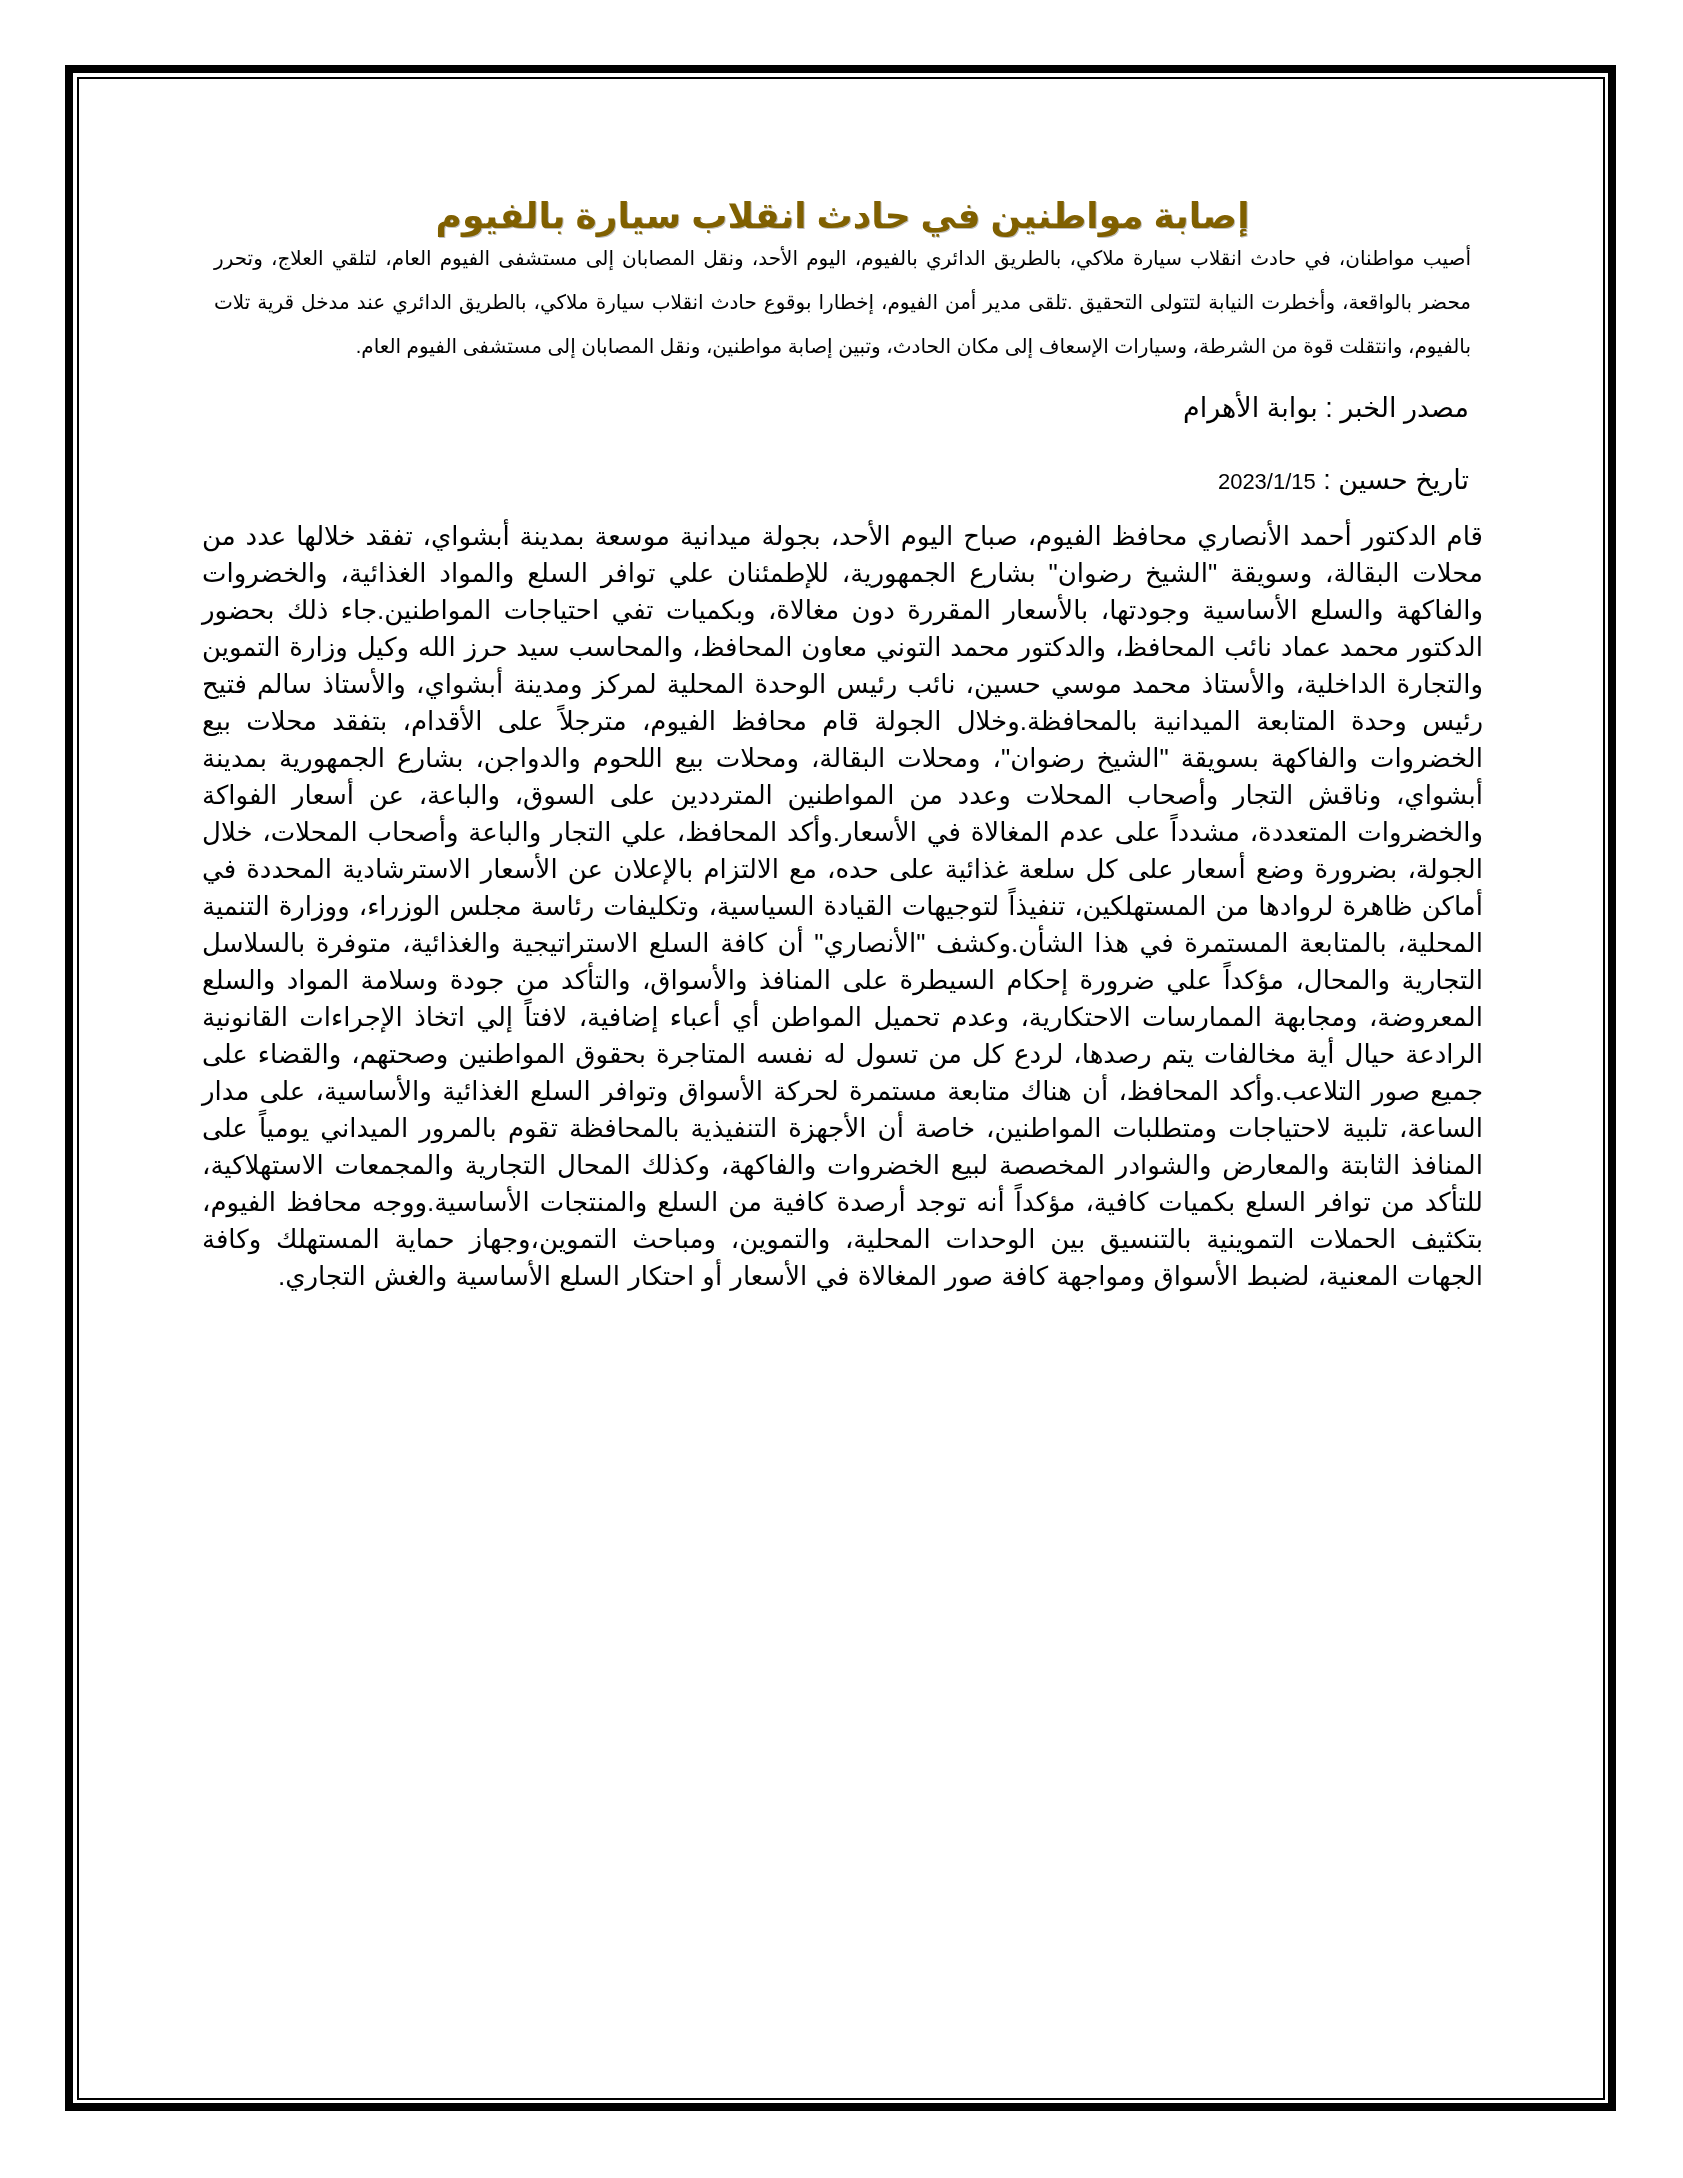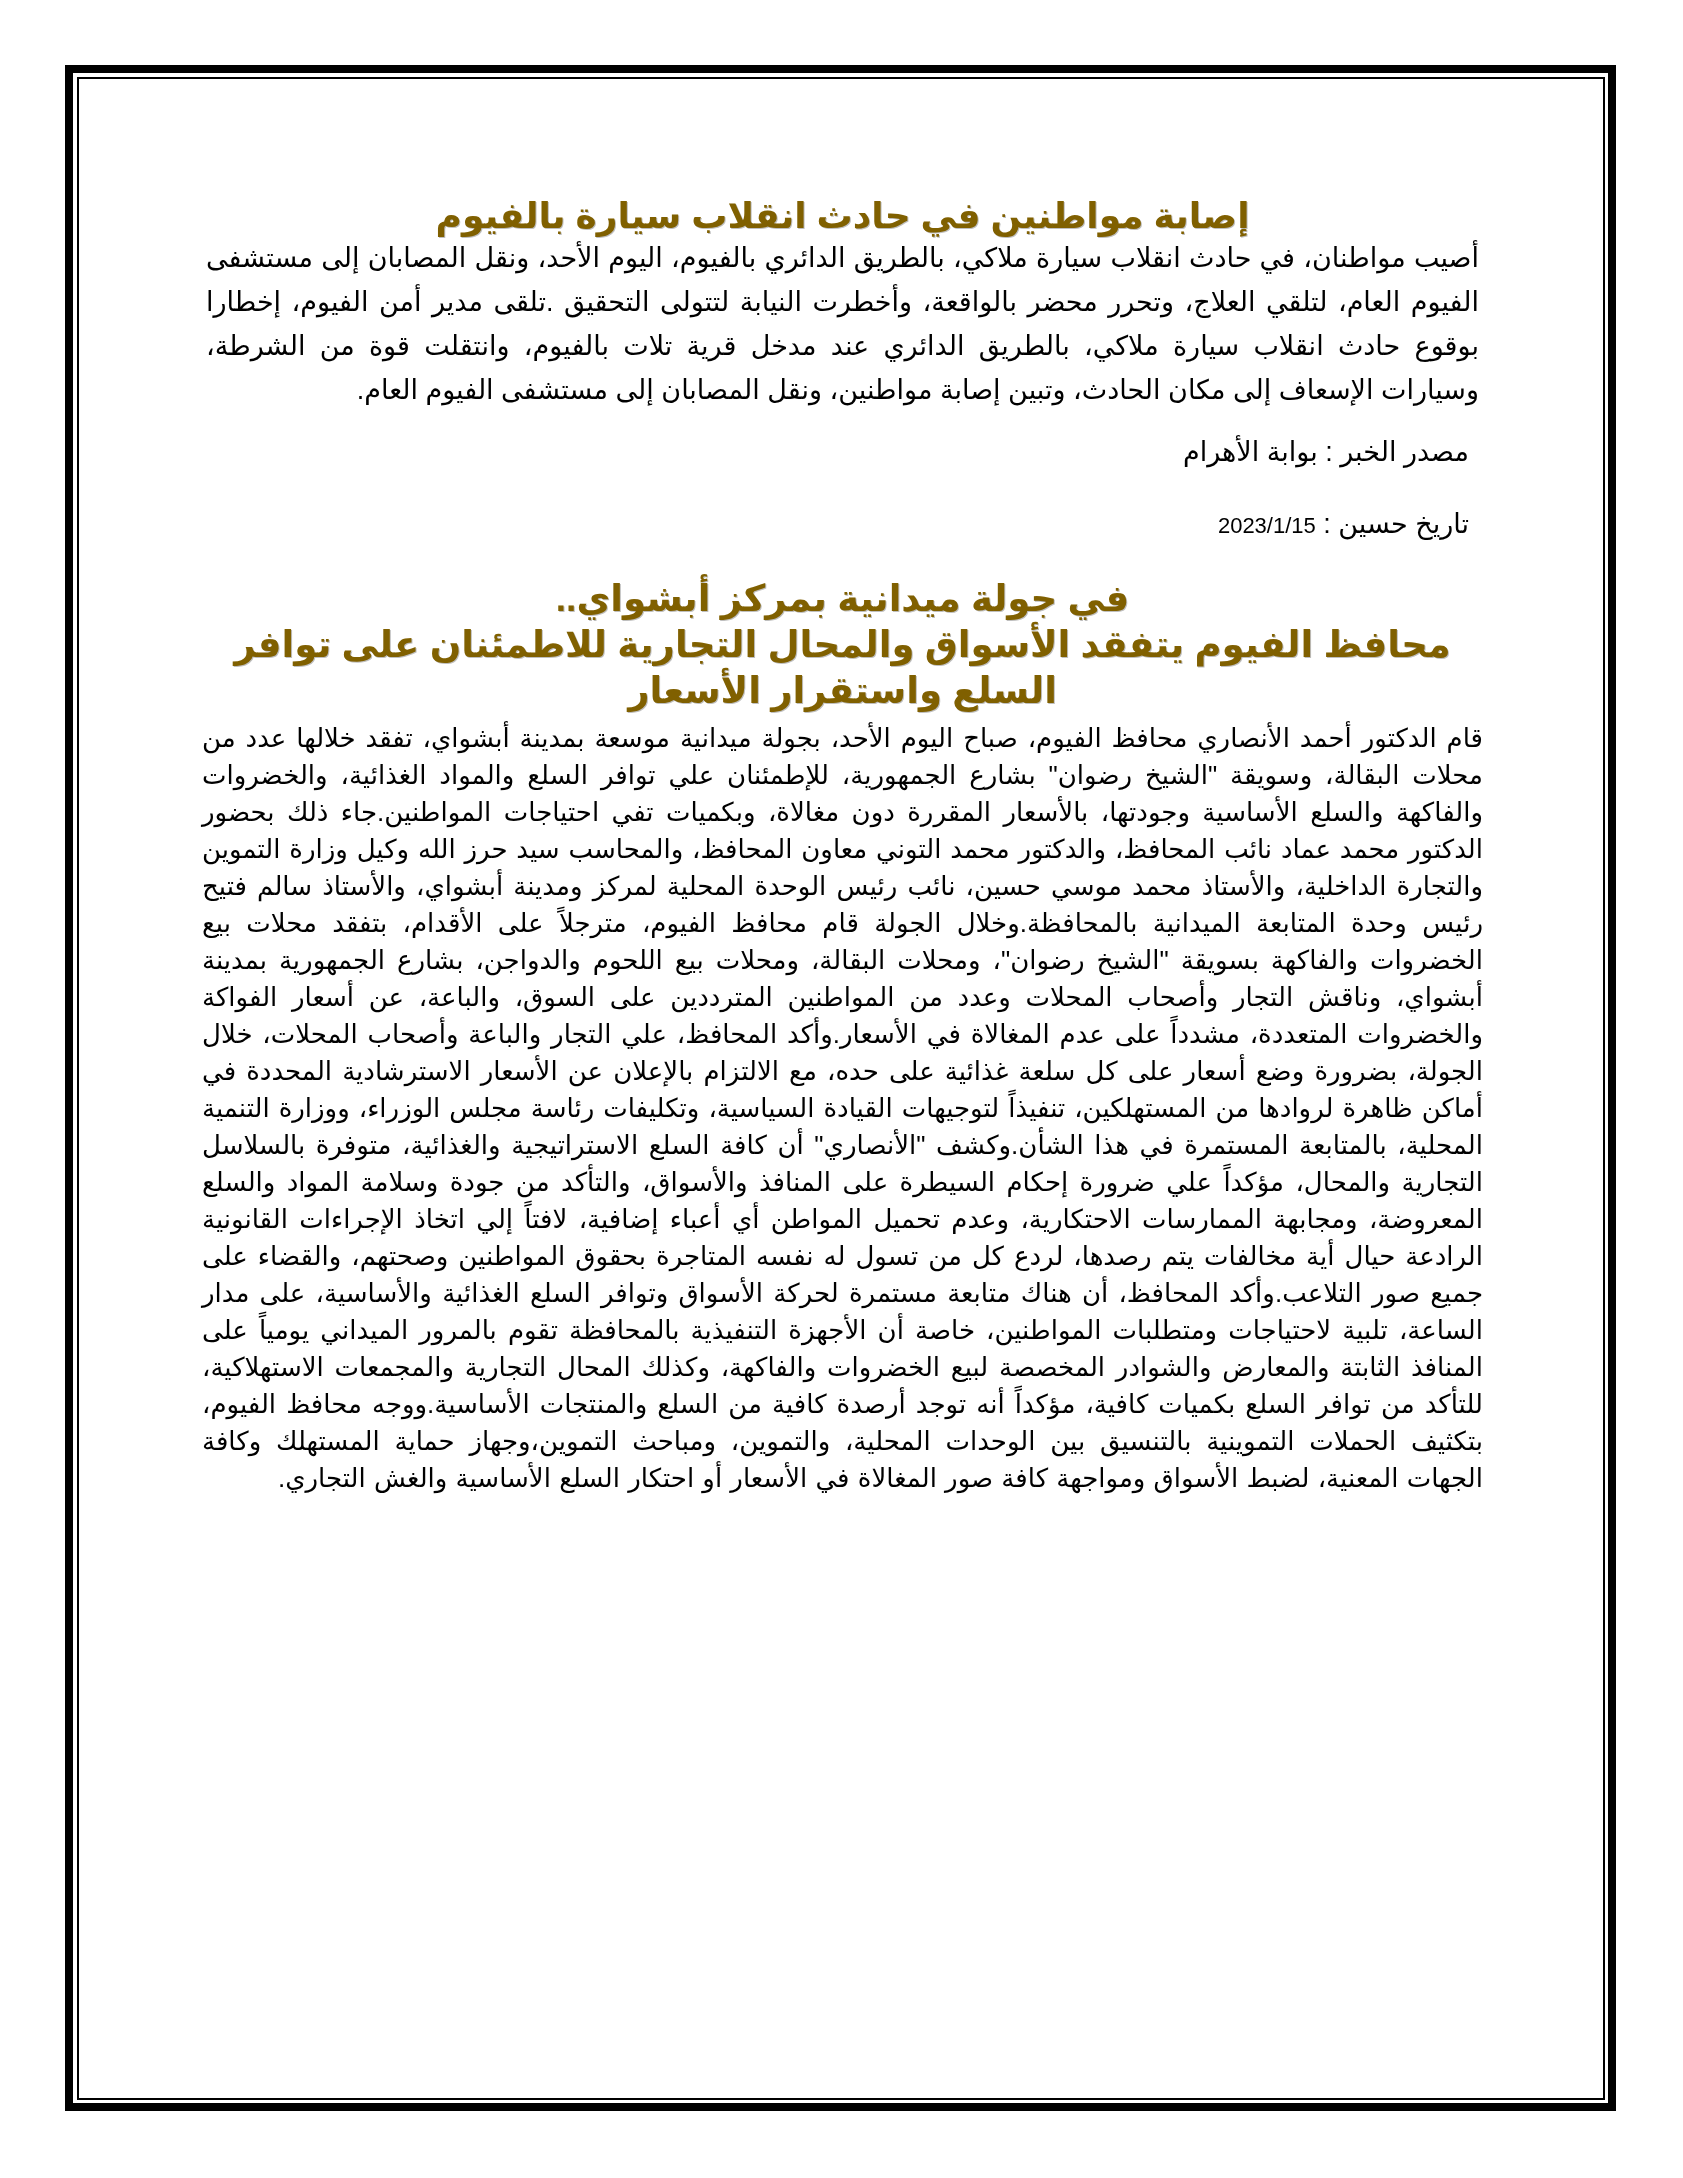--- a/index.html
+++ b/index.html
@@ -45,22 +45,22 @@
     text-align: center;
     font-weight: bold;
     font-size: 36px;
     line-height: 44px;
     text-shadow: 1px 1px 0 #bfbfbf;
   }
   .headline-1 {
     margin-top: 4px;
   }
   .body-1 {
-    margin: 8px;
-    font-size: 27px;
+    margin: 16px;
+    font-size: 20px;
     line-height: 44px;
     text-align: justify;
     text-align-last: right;
     margin-top: -2px;
   }
   .meta-line {
     margin: 18px;
     font-size: 27px;
     line-height: 36px;
     text-align: right;
@@ -102,21 +102,17 @@
     <p class="body-1" style="color: rgb(0, 0, 0);">أصيب مواطنان، في حادث انقلاب سيارة ملاكي، بالطريق الدائري بالفيوم، اليوم الأحد، ونقل المصابان إلى مستشفى الفيوم العام، لتلقي العلاج، وتحرر محضر بالواقعة، وأخطرت النيابة لتتولى التحقيق .تلقى مدير أمن الفيوم، إخطارا بوقوع حادث انقلاب سيارة ملاكي، بالطريق الدائري عند مدخل قرية تلات بالفيوم، وانتقلت قوة من الشرطة، وسيارات الإسعاف إلى مكان الحادث، وتبين إصابة مواطنين، ونقل المصابان إلى مستشفى الفيوم العام.</p>
     <p class="meta-line meta-source" style="color: rgb(0, 0, 0);">
       <span>مصدر الخبر : </span><span>بوابة الأهرام</span>
     </p>
     <p class="meta-line meta-date" style="color: rgb(0, 0, 0);">
       <span>تاريخ حسين : </span><span class="date-value">2023/1/15</span>
     </p>
   </section>
 
   <section>
-    <h1 class="headline headline-2" style="color: rgb(128, 96, 0);">
-      <span>في جولة ميدانية بمركز أبشواي..</span><br>
-      <span>محافظ الفيوم يتفقد الأسواق والمحال التجارية للاطمئنان على توافر السلع واستقرار الأسعار</span>
-    </h1>
     <p class="body-2" style="color: rgb(0, 0, 0);">قام الدكتور أحمد الأنصاري محافظ الفيوم، صباح اليوم الأحد، بجولة ميدانية موسعة بمدينة أبشواي، تفقد خلالها عدد من محلات البقالة، وسويقة "الشيخ رضوان" بشارع الجمهورية، للإطمئنان علي توافر السلع والمواد الغذائية، والخضروات والفاكهة والسلع الأساسية وجودتها، بالأسعار المقررة دون مغالاة، وبكميات تفي احتياجات المواطنين.جاء ذلك بحضور الدكتور محمد عماد نائب المحافظ، والدكتور محمد التوني معاون المحافظ، والمحاسب سيد حرز الله وكيل وزارة التموين والتجارة الداخلية، والأستاذ محمد موسي حسين، نائب رئيس الوحدة المحلية لمركز ومدينة أبشواي، والأستاذ سالم فتيح رئيس وحدة المتابعة الميدانية بالمحافظة.وخلال الجولة قام محافظ الفيوم، مترجلاً على الأقدام، بتفقد محلات بيع الخضروات والفاكهة بسويقة "الشيخ رضوان"، ومحلات البقالة، ومحلات بيع اللحوم والدواجن، بشارع الجمهورية بمدينة أبشواي، وناقش التجار وأصحاب المحلات وعدد من المواطنين المترددين على السوق، والباعة، عن أسعار الفواكة والخضروات المتعددة، مشدداً على عدم المغالاة في الأسعار.وأكد المحافظ، علي التجار والباعة وأصحاب المحلات، خلال الجولة، بضرورة وضع أسعار على كل سلعة غذائية على حده، مع الالتزام بالإعلان عن الأسعار الاسترشادية المحددة في أماكن ظاهرة لروادها من المستهلكين، تنفيذاً لتوجيهات القيادة السياسية، وتكليفات رئاسة مجلس الوزراء، ووزارة التنمية المحلية، بالمتابعة المستمرة في هذا الشأن.وكشف "الأنصاري" أن كافة السلع الاستراتيجية والغذائية، متوفرة بالسلاسل التجارية والمحال، مؤكداً علي ضرورة إحكام السيطرة على المنافذ والأسواق، والتأكد من جودة وسلامة المواد والسلع المعروضة، ومجابهة الممارسات الاحتكارية، وعدم تحميل المواطن أي أعباء إضافية، لافتاً إلي اتخاذ الإجراءات القانونية الرادعة حيال أية مخالفات يتم رصدها، لردع كل من تسول له نفسه المتاجرة بحقوق المواطنين وصحتهم، والقضاء على جميع صور التلاعب.وأكد المحافظ، أن هناك متابعة مستمرة لحركة الأسواق وتوافر السلع الغذائية والأساسية، على مدار الساعة، تلبية لاحتياجات ومتطلبات المواطنين، خاصة أن الأجهزة التنفيذية بالمحافظة تقوم بالمرور الميداني يومياً على المنافذ الثابتة والمعارض والشوادر المخصصة لبيع الخضروات والفاكهة، وكذلك المحال التجارية والمجمعات الاستهلاكية، للتأكد من توافر السلع بكميات كافية، مؤكداً أنه توجد أرصدة كافية من السلع والمنتجات الأساسية.ووجه محافظ الفيوم، بتكثيف الحملات التموينية بالتنسيق بين الوحدات المحلية، والتموين، ومباحث التموين،وجهاز حماية المستهلك وكافة الجهات المعنية، لضبط الأسواق ومواجهة كافة صور المغالاة في الأسعار أو احتكار السلع الأساسية والغش التجاري.</p>
   </section>
 
 </main>
 
 
 </body></html>

